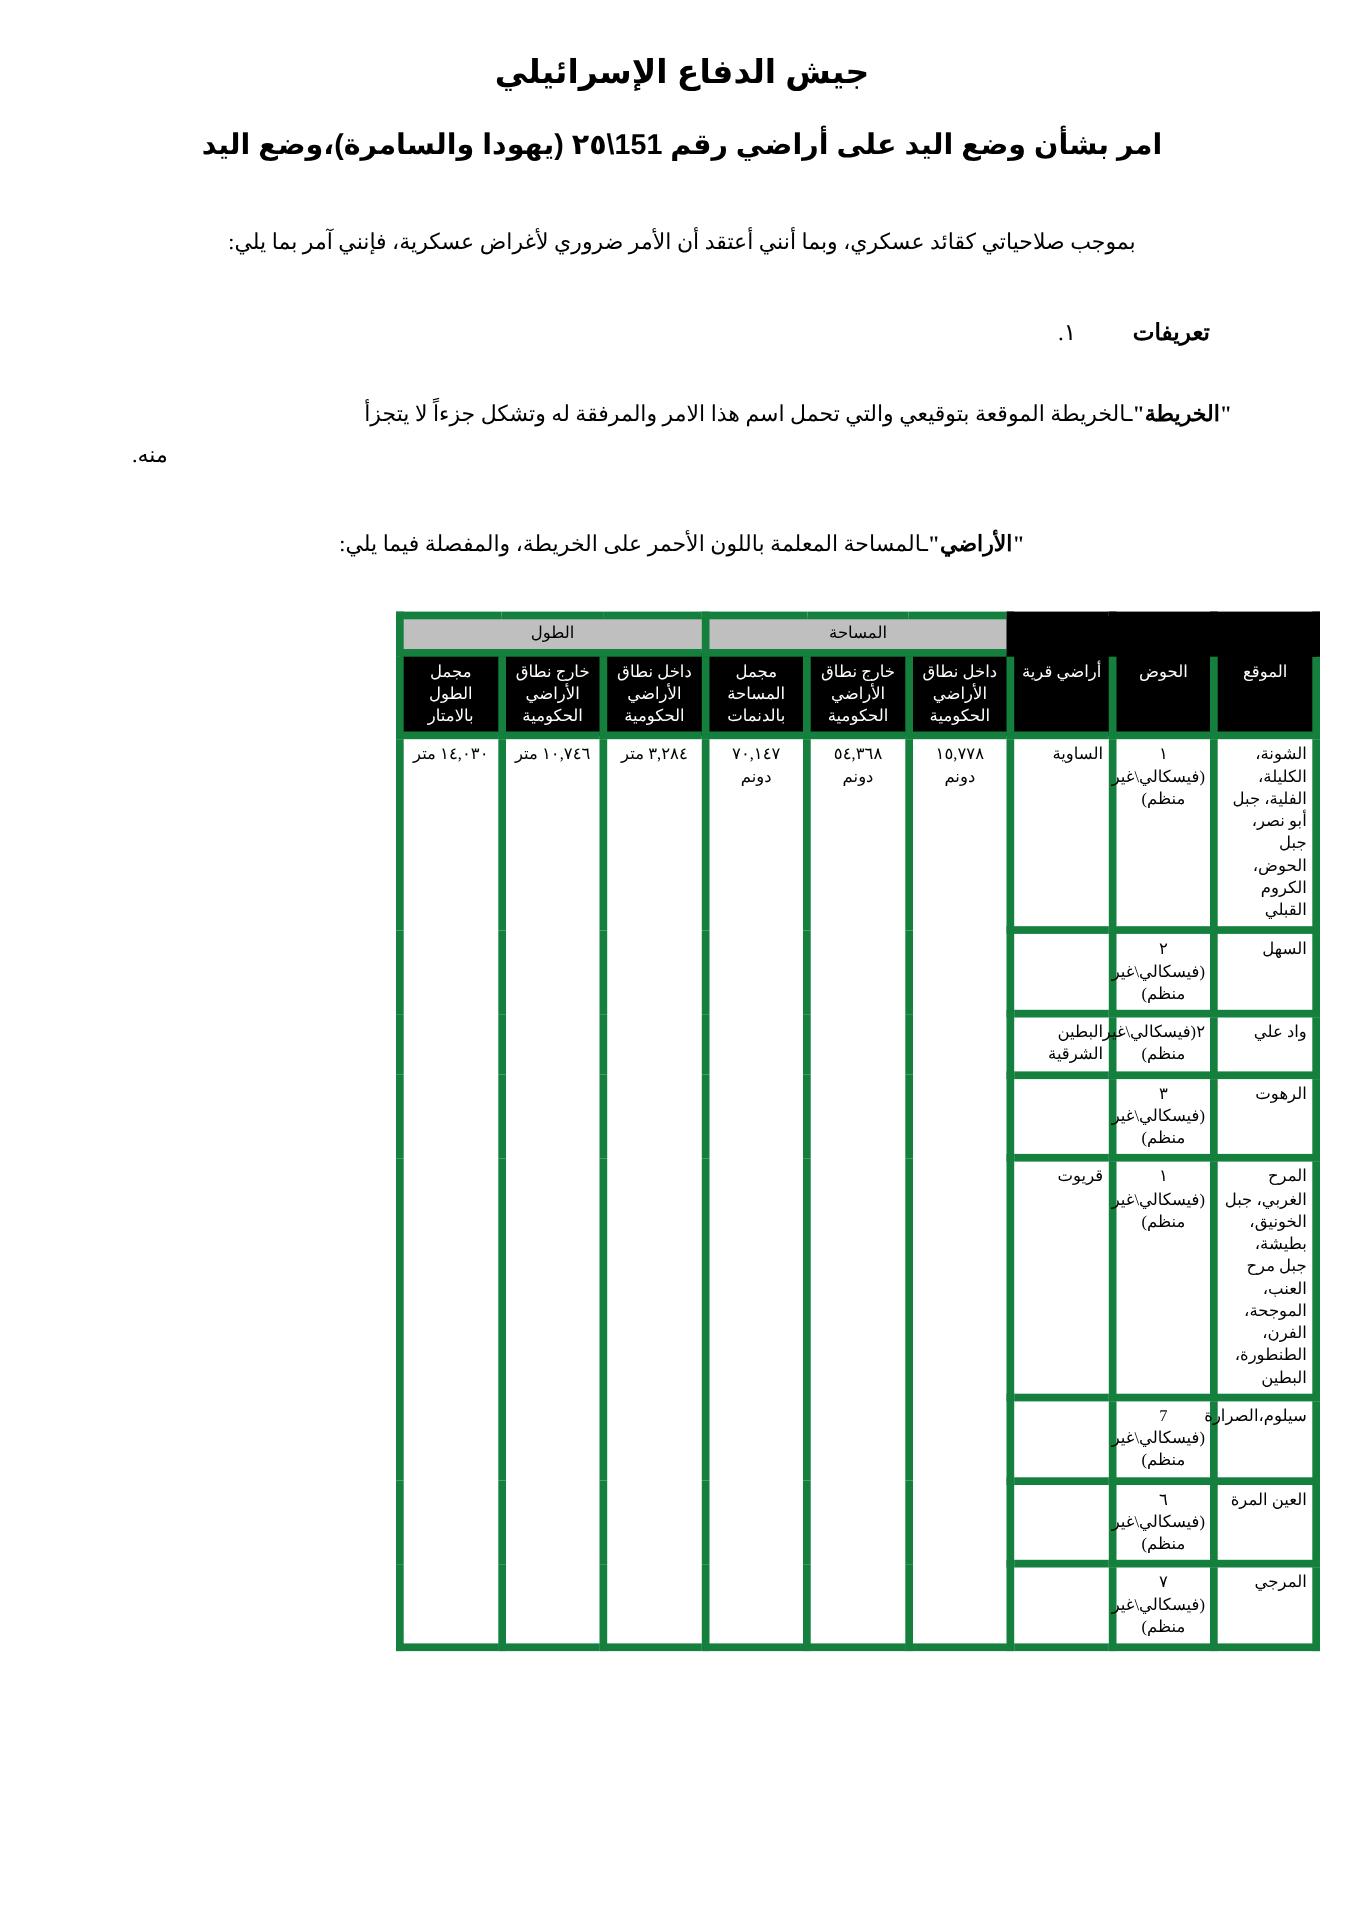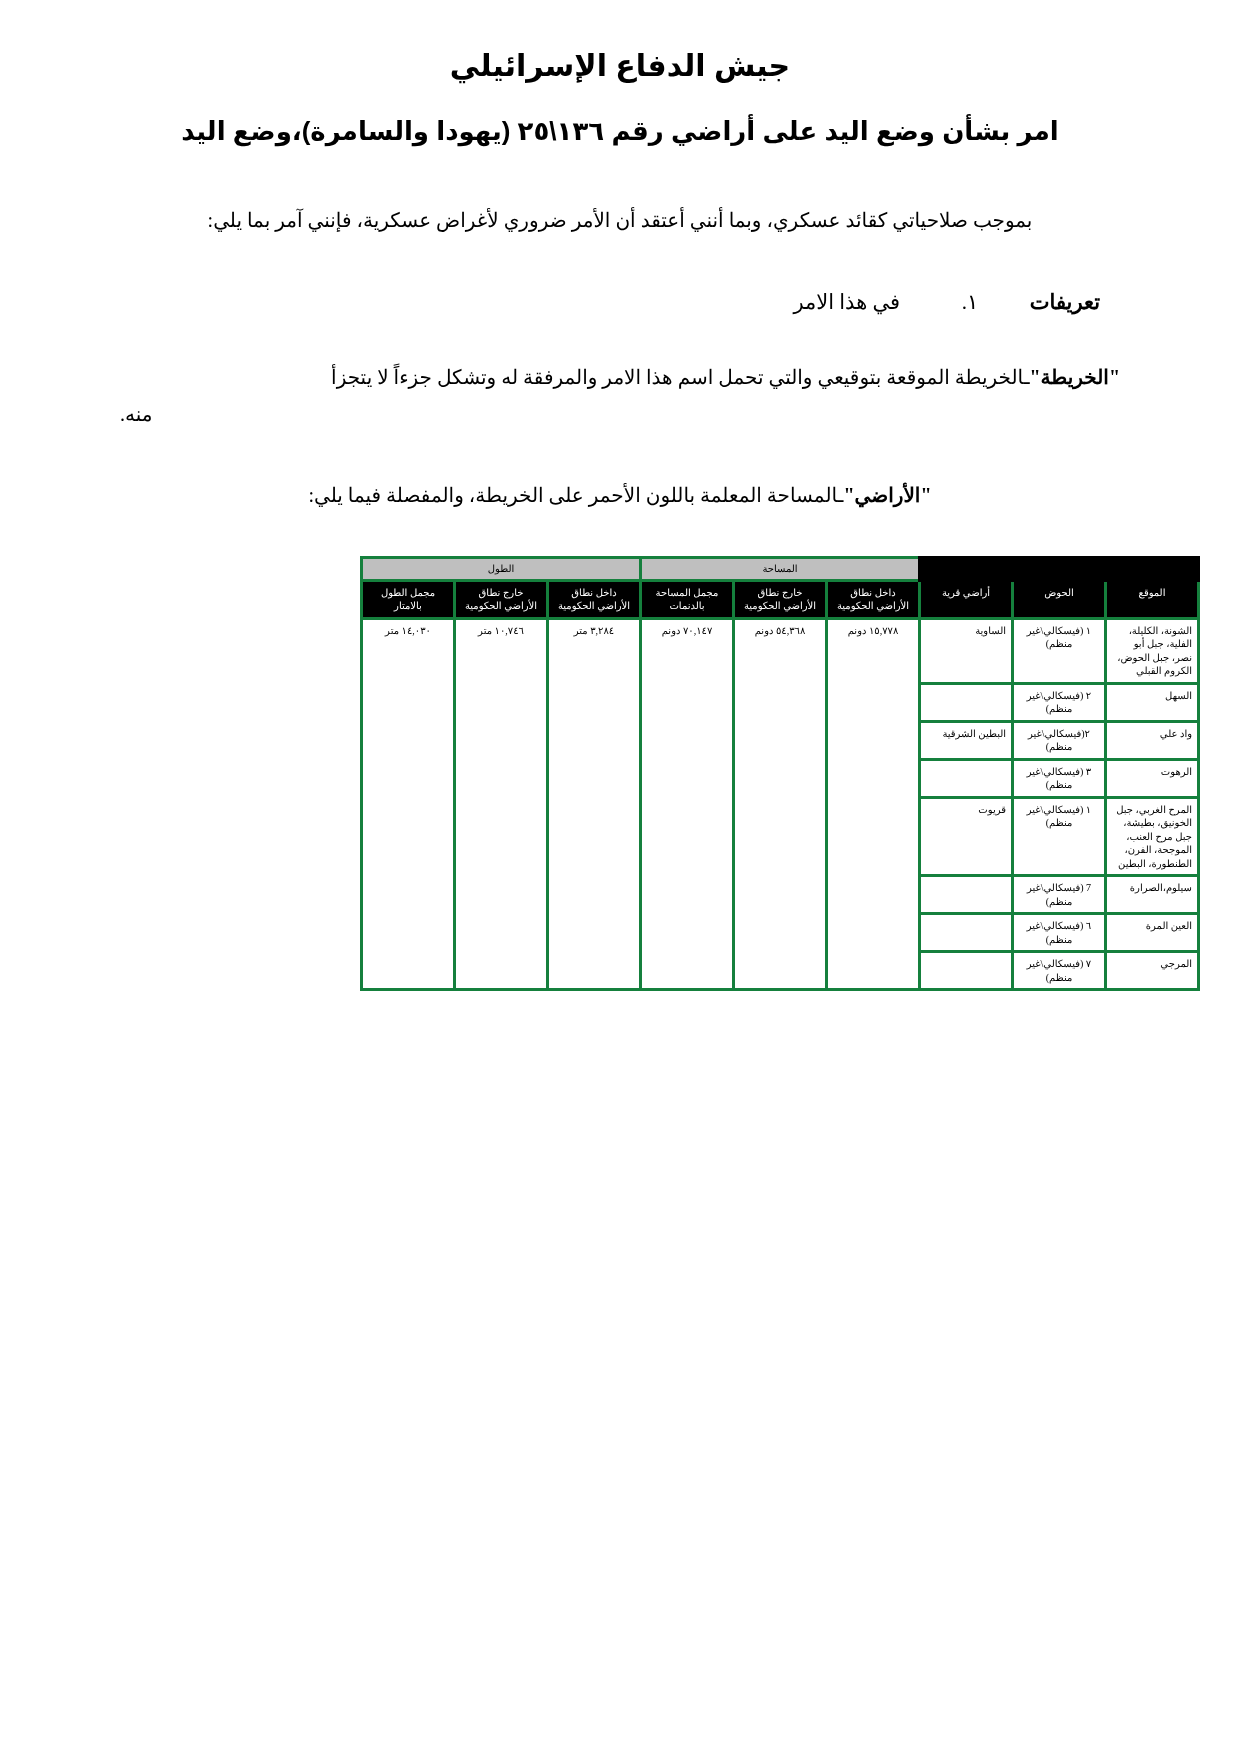--- a/index.html
+++ b/index.html
@@ -96,22 +96,22 @@
 
   
   table.lands {
     border-collapse: collapse;
     margin: 42px 0 0 0;
     width: 840px;
     table-layout: fixed;
     direction: rtl;
   }
   table.lands th, table.lands td {
-    border: 3px solid #15803d;
-    font-size: 10px;
+    border: 7px solid #15803d;
+    font-size: 15px;
     line-height: 1.35;
     vertical-align: top;
     padding: 4px 5px;
   }
   thead th {
     background: #000000;
     color: #ffffff;
     font-weight: normal;
     vertical-align: bottom;
     text-align: center;
@@ -153,29 +153,28 @@
 </style>
 </head>
 <body>
 
 <div class="page">
   <div class="inner">
 
     <h1 class="doc-title">جيش الدفاع الإسرائيلي</h1>
 
     <h2 class="doc-subtitle">
-      <span>امر بشأن وضع اليد على أراضي رقم ١٣٦\٢٥ (يهودا والسامرة)،وضع اليد</span>
+      <span>امر بشأن وضع اليد على أراضي رقم 151\٢٥ (يهودا والسامرة)،وضع اليد</span>
     </h2>
 
     <p class="para">بموجب صلاحياتي كقائد عسكري، وبما أنني أعتقد أن الأمر ضروري لأغراض عسكرية، فإنني آمر بما يلي:</p>
 
     <div class="defs-row">
       <div class="defs-label">تعريفات</div>
       <div class="defs-num">١.</div>
-      <div class="defs-text">في هذا الامر</div>
     </div>
 
     <div class="def-block">
       <b>"الخريطة"</b><span>ـالخريطة الموقعة بتوقيعي والتي تحمل اسم هذا الامر والمرفقة له وتشكل جزءاً لا يتجزأ</span>
       <span class="def-tail">منه.</span>
     </div>
 
     <div class="def-block center">
       <b>"الأراضي"</b><span>ـالمساحة المعلمة باللون الأحمر على الخريطة، والمفصلة فيما يلي:</span>
     </div>

